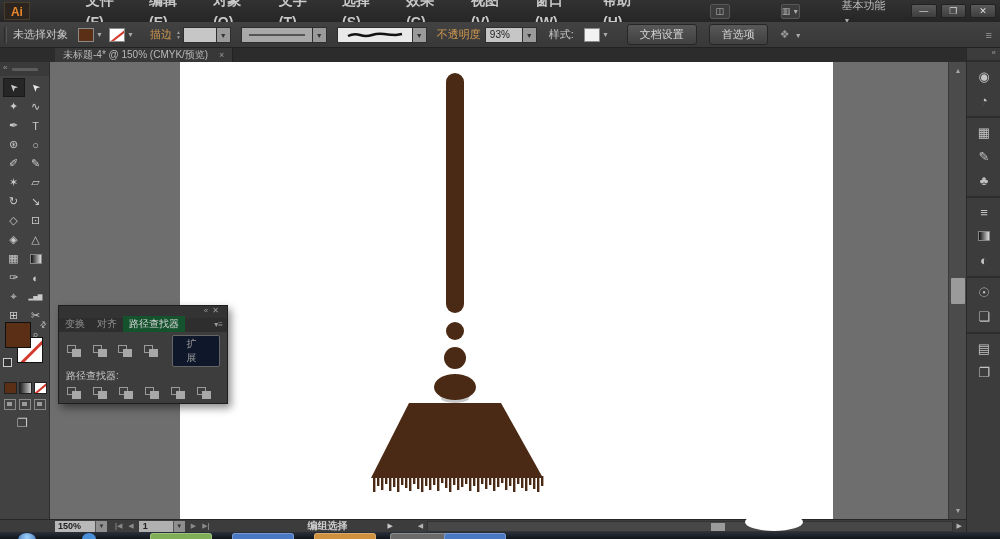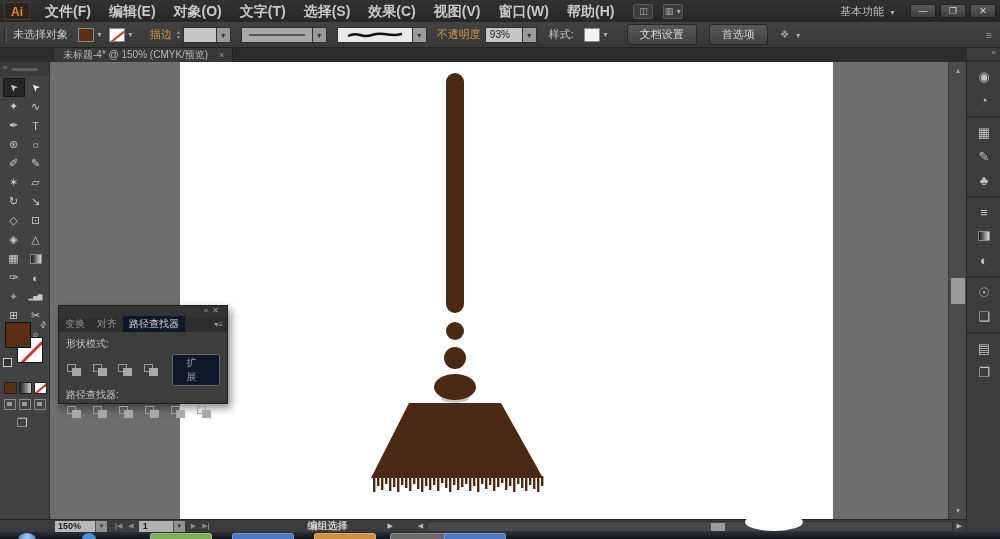--- a/index.html
+++ b/index.html
@@ -2,21 +2,21 @@
 <html><head>
 <meta charset="utf-8">
 <style>
   * { margin:0; padding:0; box-sizing:border-box; }
   html,body { width:1000px; height:539px; overflow:hidden; background:#282828;
     font-family:"Liberation Sans","DejaVu Sans",sans-serif; }
   #app { position:relative; width:1000px; height:539px; overflow:hidden; }
 
   
   .titlebar { position:absolute; left:0; top:0; width:1000px; height:22px;
-    background:linear-gradient(#323232,#262626); display:flex; align-items:center; }
+    background:linear-gradient(#323232,#262626); display:flex; align-items:center;gap:41px; }
   .ai-logo { width:26px; height:18px; margin:0 6px 0 4px; background:#2b241f;
     color:#e8872b; font-weight:bold; font-size:12px; text-align:center; line-height:18px;
     border:1px solid #4a3c2a; }
   .menu-item { color:#c8c8c8; font-size:14px; padding:0 9px; line-height:22px; cursor:default;font-weight:bold; }
   .tb-icon { width:20px; height:15px; margin-left:10px; background:#3c3c3c; border:1px solid #585858;
     color:#b9b9b9; font-size:9px; text-align:center; line-height:13px; border-radius:2px; }
   .tb-caret { color:#aaa; font-size:7px; margin-left:2px; }
   .titlebar-right { margin-left:auto; display:flex; align-items:center; }
   .workspace { color:#bbb; font-size:11px; margin-right:14px; }
   .winbtn { width:26px; height:14px; margin-right:4px; background:linear-gradient(#5a5a5a,#3e3e3e);
@@ -95,21 +95,21 @@
   .canvas { position:absolute; left:180px; top:62px; width:653px; height:457px; background:#ffffff; }
   .canvas svg { display:block; }
 
   
   .panel { position:absolute; left:58px; top:305px; width:170px; height:99px;
     background:#3d3d3d; border:1px solid #1e1e1e; box-shadow:3px 4px 8px rgba(0,0,0,.45); }
   .panel-head { height:12px; background:#333; position:relative; }
   .panel-head .ctl { position:absolute; right:4px; top:0; color:#9a9a9a; font-size:8px; letter-spacing:4px; }
   .panel-tabs { height:14px; background:#2e2e2e; display:flex; align-items:flex-end; position:relative; }
   .ptab { font-size:10px; color:#8e8e8e; padding:1px 6px; }
-  .ptab.active { background:#0f172a; color:#d6d6d6; }
+  .ptab.active { background:#14532d; color:#d6d6d6; }
   .panel-tabs .pmenu { position:absolute; right:4px; top:2px; color:#9a9a9a; font-size:8px; }
   .panel-body { padding:3px 7px; }
   .p-label { color:#c6c6c6; font-size:10px; margin:2px 0 3px; }
   .pf-row { display:flex; align-items:center; gap:9px; margin-bottom:2px; }
   .pf-btn { width:17px; height:14px; position:relative; display:inline-block; }
   .pf-btn .sq1 { position:absolute; left:1px; top:1px; width:9px; height:8px; border:1px solid #9a9a9a; }
   .pf-btn .sq2 { position:absolute; left:6px; top:5px; width:9px; height:8px; background:#a8a8a8; }
   .expand-btn { margin-left:4px; padding:1px 13px; background:#0f172a; border:1px solid #666;
     border-radius:2px; color:#969696; font-size:10px; }
 
@@ -395,21 +395,20 @@
     <div class="panel-head">
       <span class="ctl"><span>«</span><span>✕</span></span>
     </div>
     <div class="panel-tabs" id="ptabs">
         <span class="ptab">变换</span>
         <span class="ptab">对齐</span>
         <span class="ptab active">路径查找器</span>
         <span class="pmenu">▾≡</span>
       </div>
     <div class="panel-body">
-      <div class="p-label">形状模式:</div>
       <div class="pf-row" id="shape-modes-row">
         <span class="pf-btn">
             <span class="sq1"></span>
             <span class="sq2"></span>
           </span>
           <span class="pf-btn">
             <span class="sq1"></span>
             <span class="sq2"></span>
           </span>
           <span class="pf-btn">

